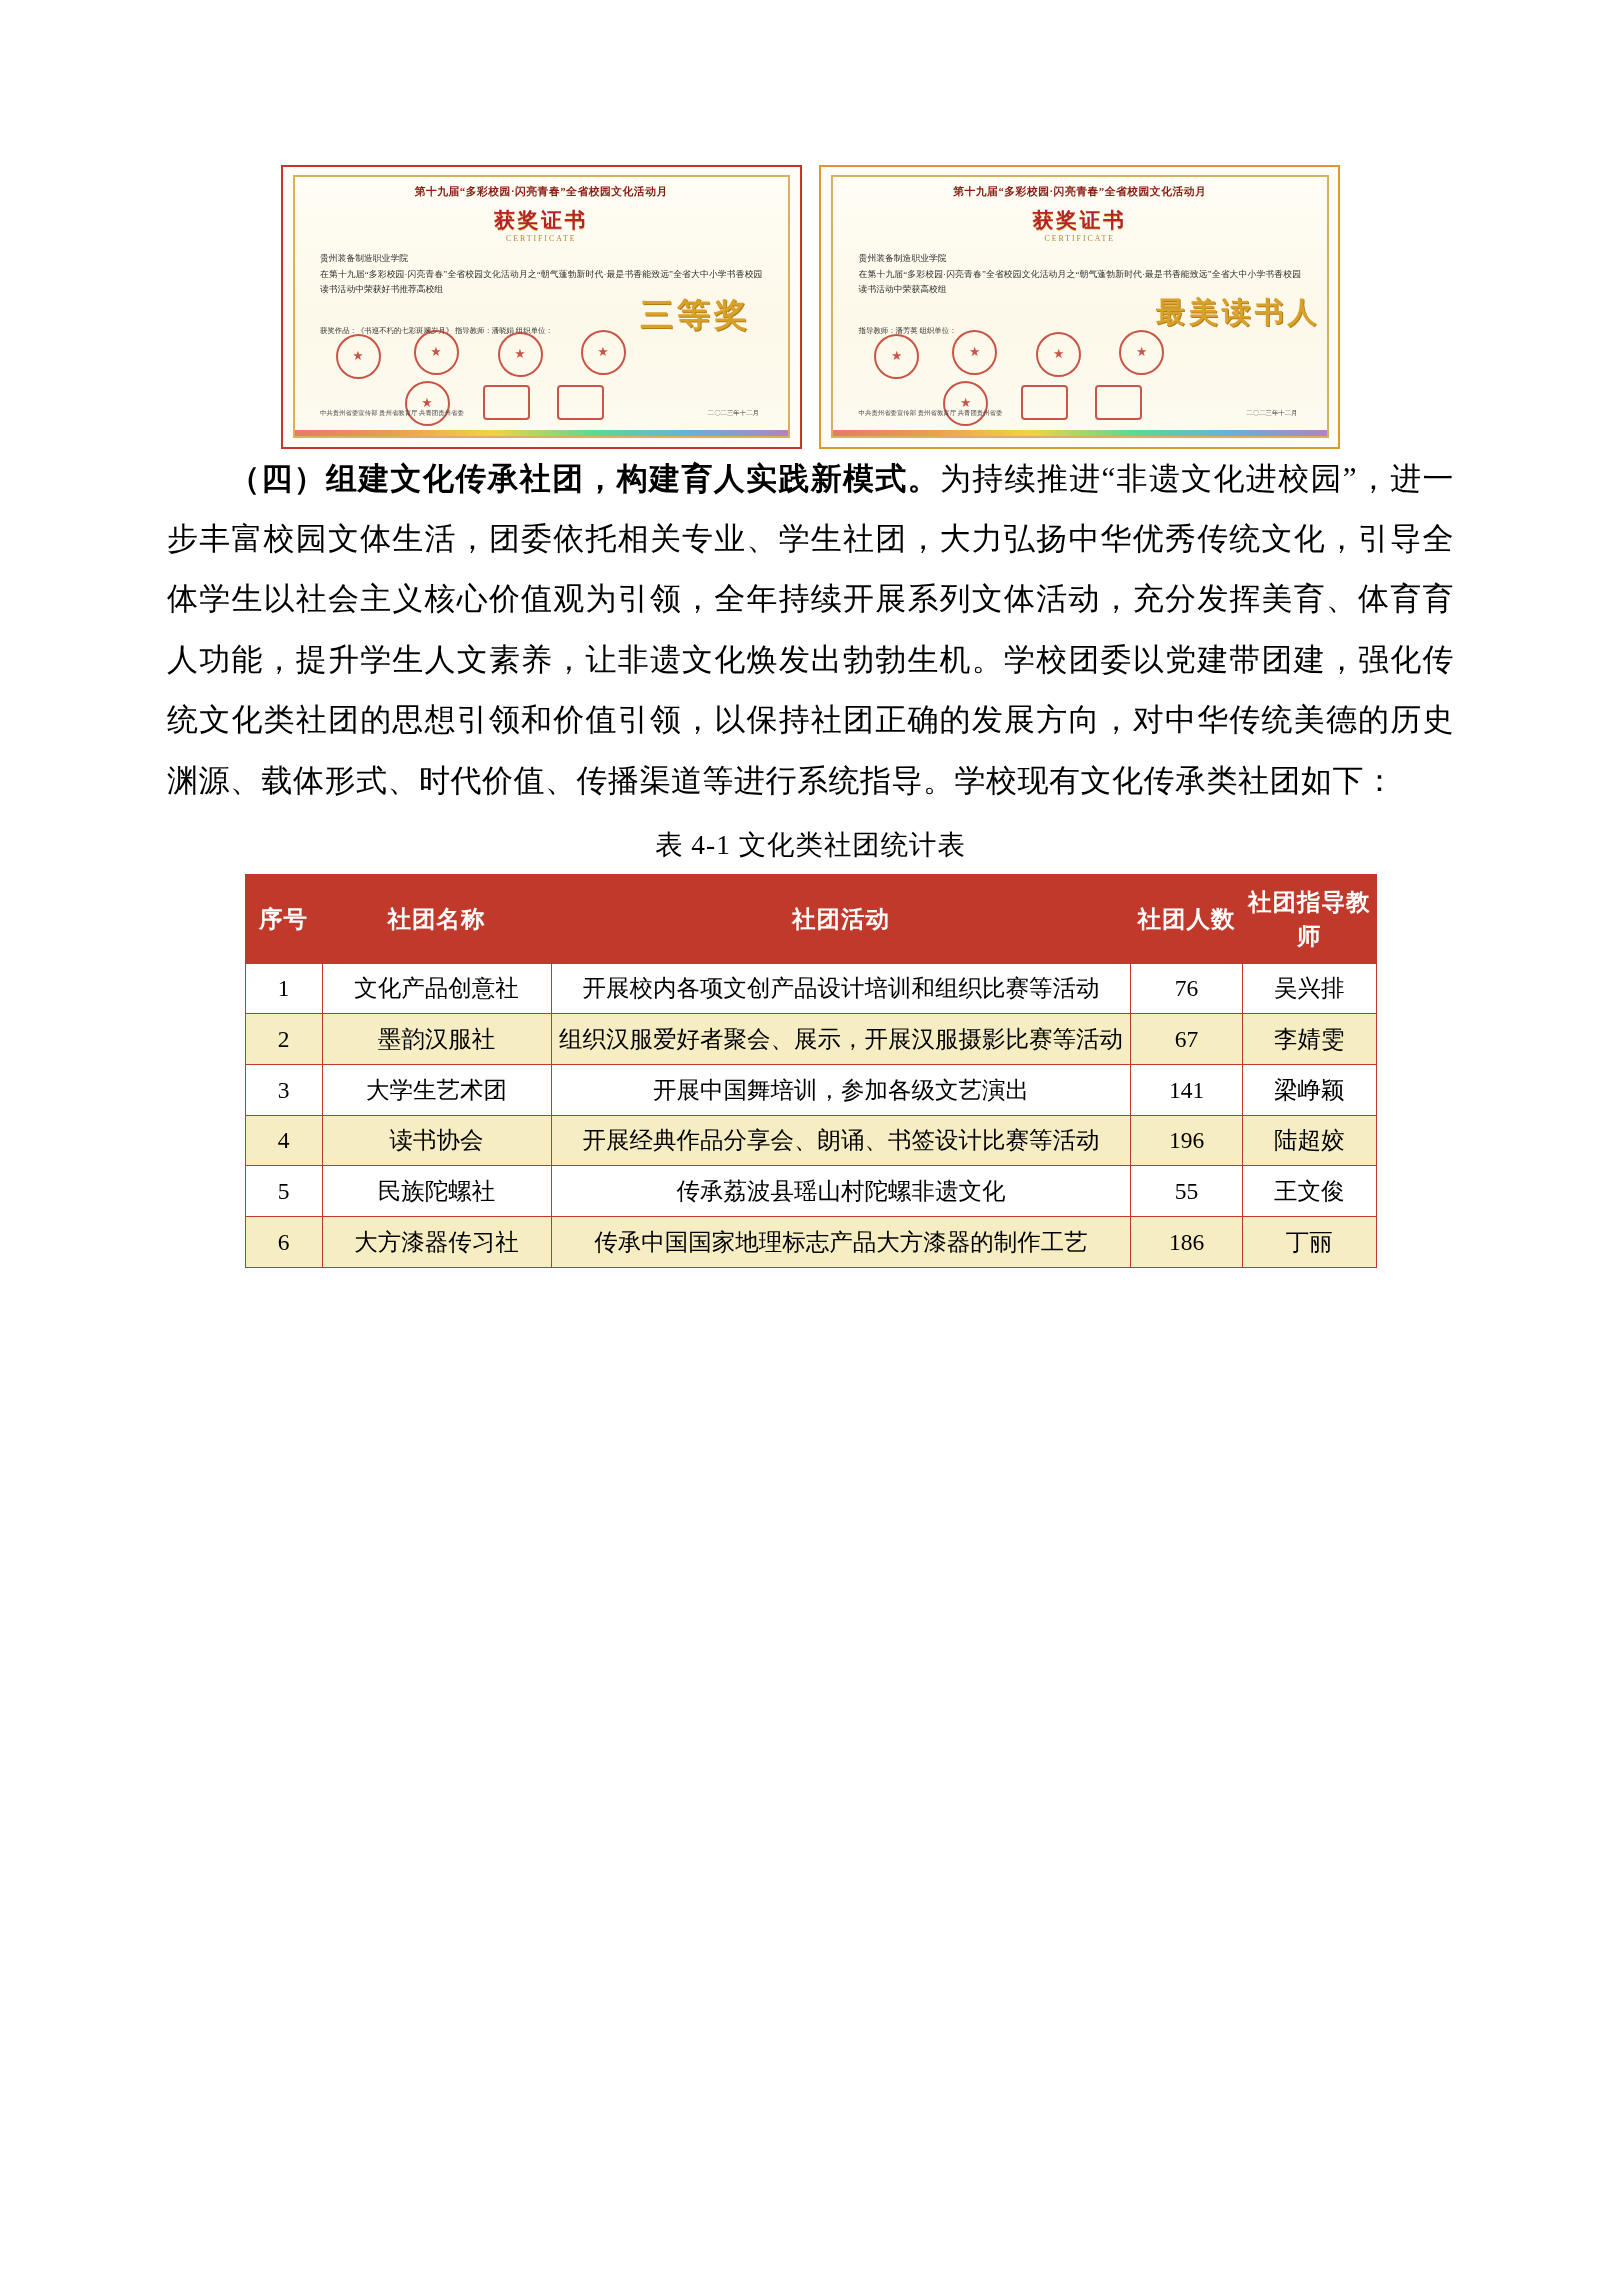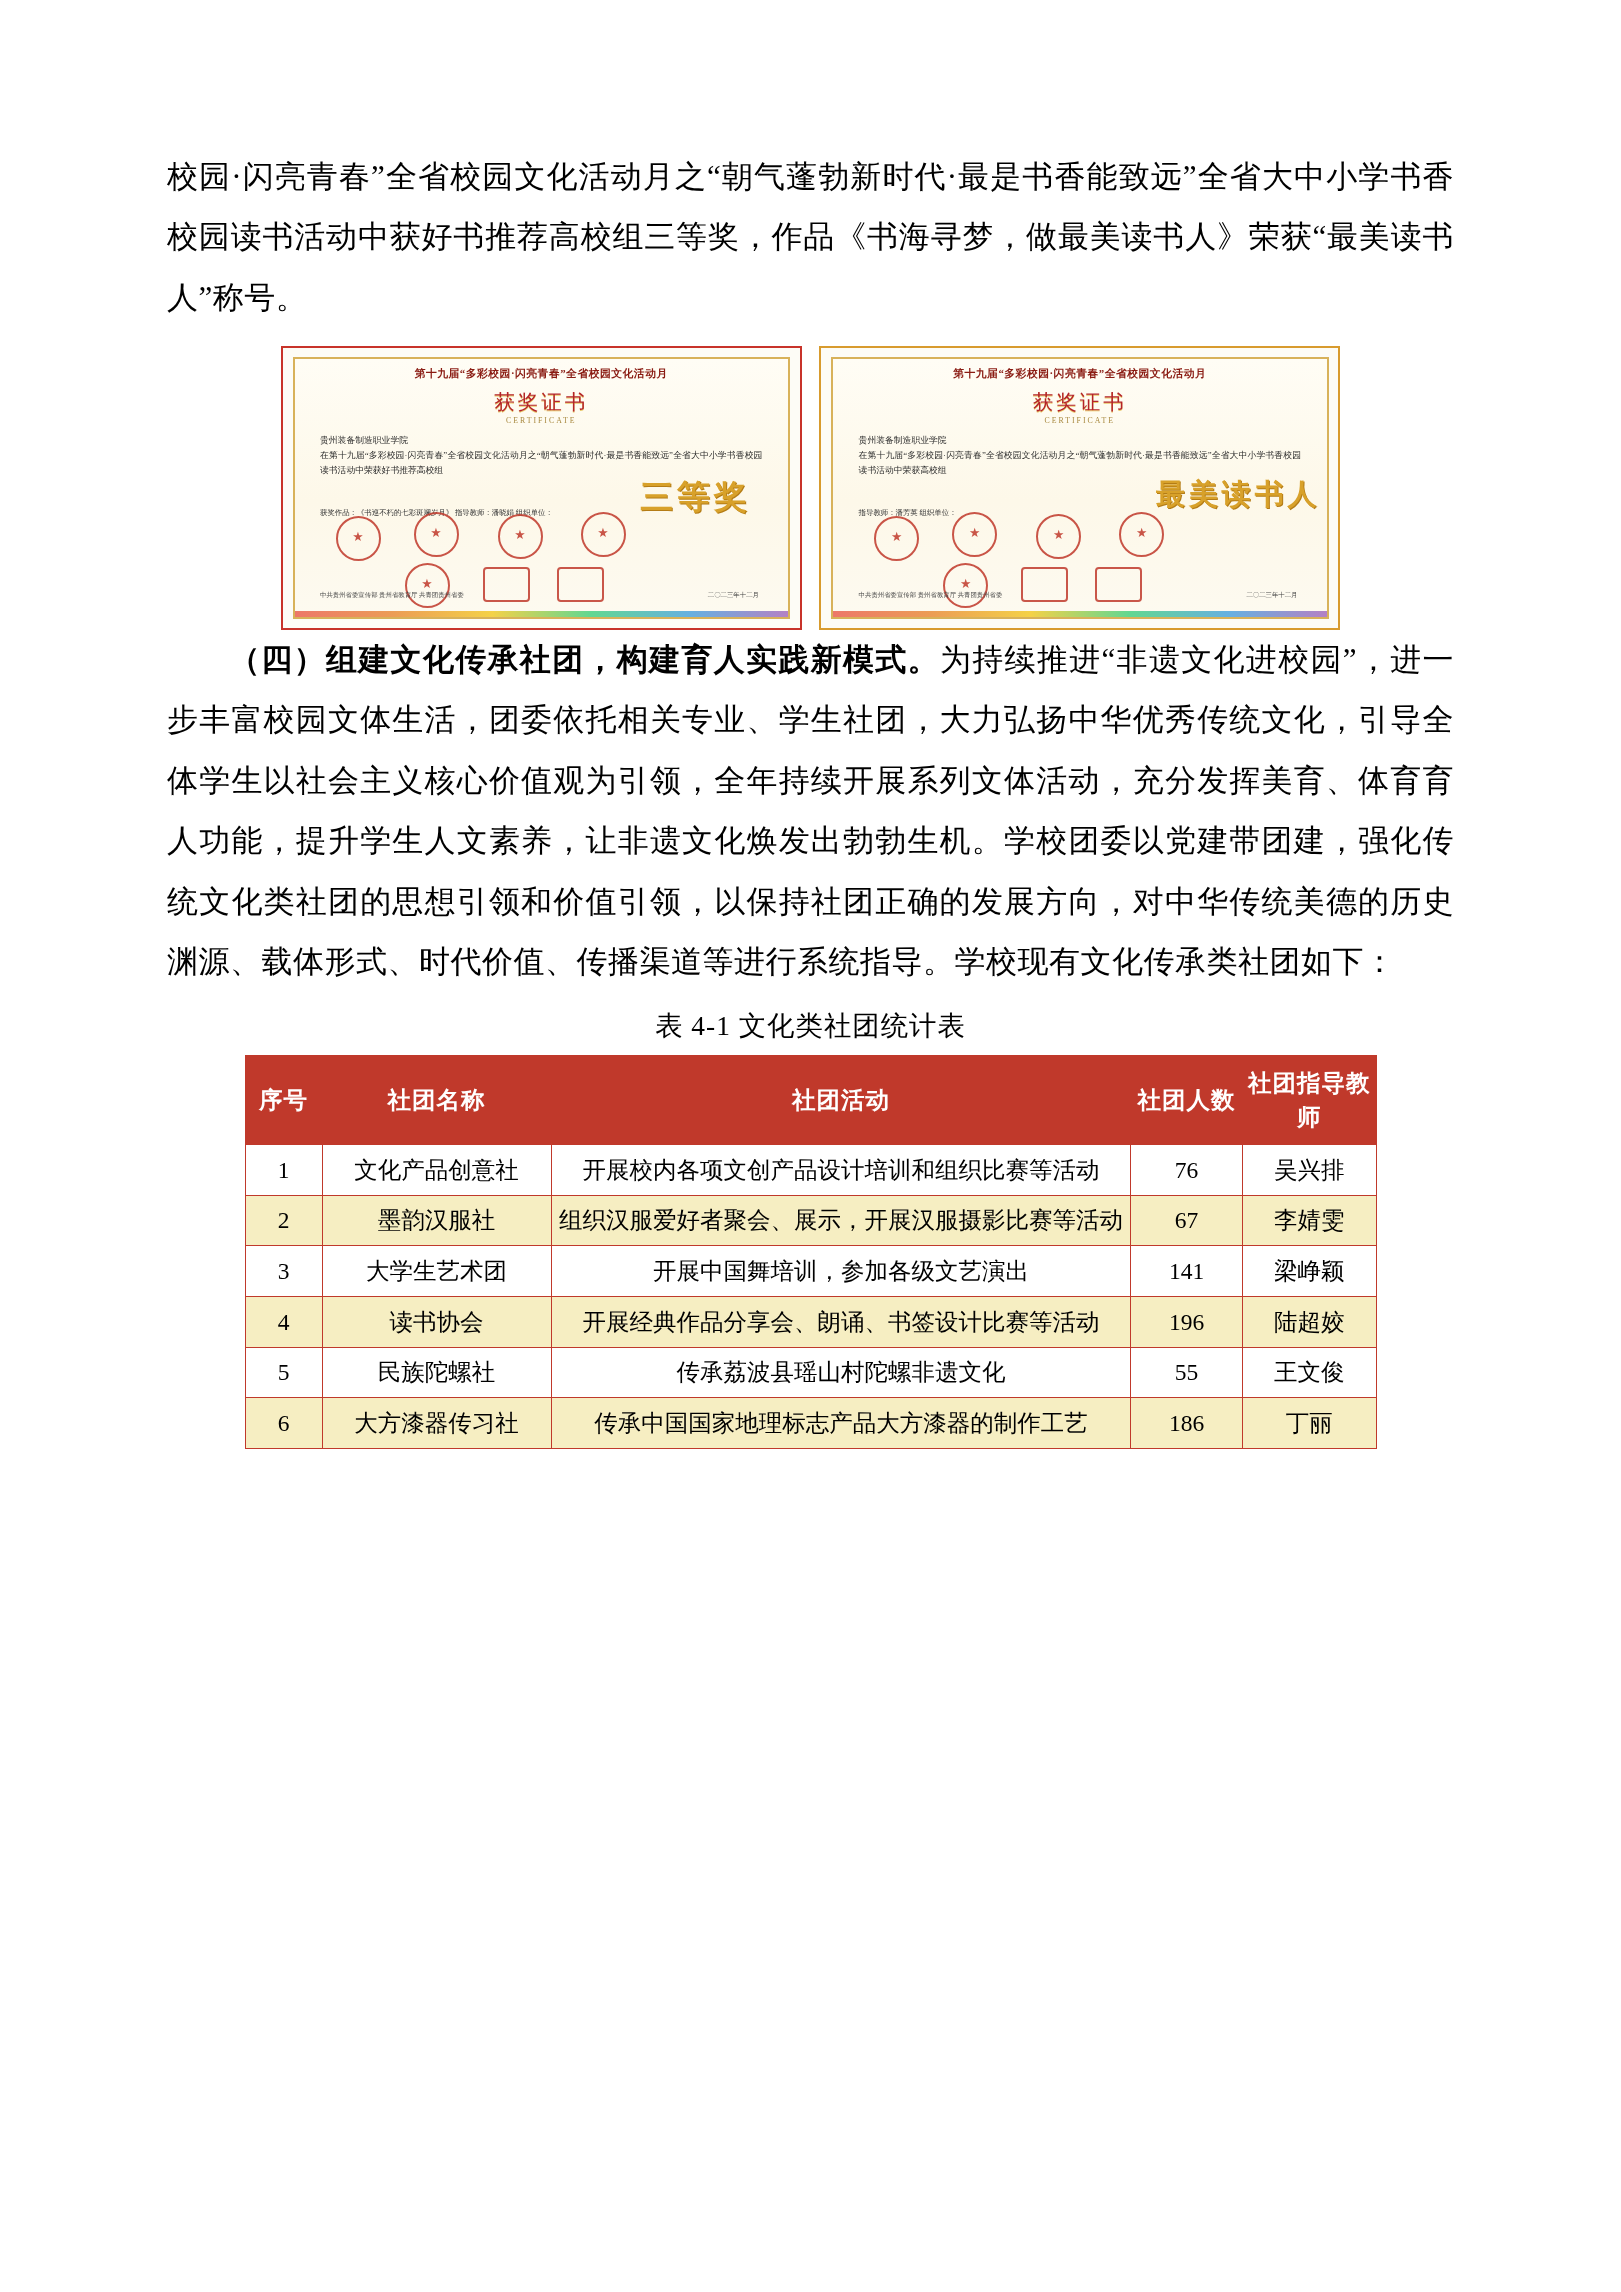--- a/index.html
+++ b/index.html
@@ -72,21 +72,21 @@
     color: #8a1b12;
     font-weight: bold;
     letter-spacing: 0.5px;
   }
   .cert-title {
     position: absolute;
     left: 0; right: 0; top: 29px;
     text-align: center;
     font-size: 20.6px;
     color: #b4232a;
-    font-weight: normal;
+    font-weight: bold;
     letter-spacing: 2.9px;
     text-shadow: 0 1px 0 #e8c96a;
   }
   .cert-sub {
     position: absolute;
     left: 0; right: 0; top: 57px;
     text-align: center;
     font-size: 7.8px;
     color: #a8893f;
     letter-spacing: 2px;
@@ -231,21 +231,20 @@
     text-align: center;
     font-size: 25.5px;
     letter-spacing: 2px;
   }
 </style>
 </head>
 <body>
 
 <div class="page">
 
-  <p class="para">校园·闪亮青春”全省校园文化活动月之“朝气蓬勃新时代·最是书香能致远”全省大中小学书香校园读书活动中获好书推荐高校组三等奖，作品《书海寻梦，做最美读书人》荣获“最美读书人”称号。</p>
 
   <div class="figure-block">
 
     <div class="cert left">
       <div class="cert-inner">
         <div class="cert-banner">第十九届“多彩校园·闪亮青春”全省校园文化活动月</div>
         <div class="cert-title">获奖证书</div>
         <div class="cert-sub">CERTIFICATE</div>
         <div class="cert-body">
           <span>贵州装备制造职业学院</span><br>

